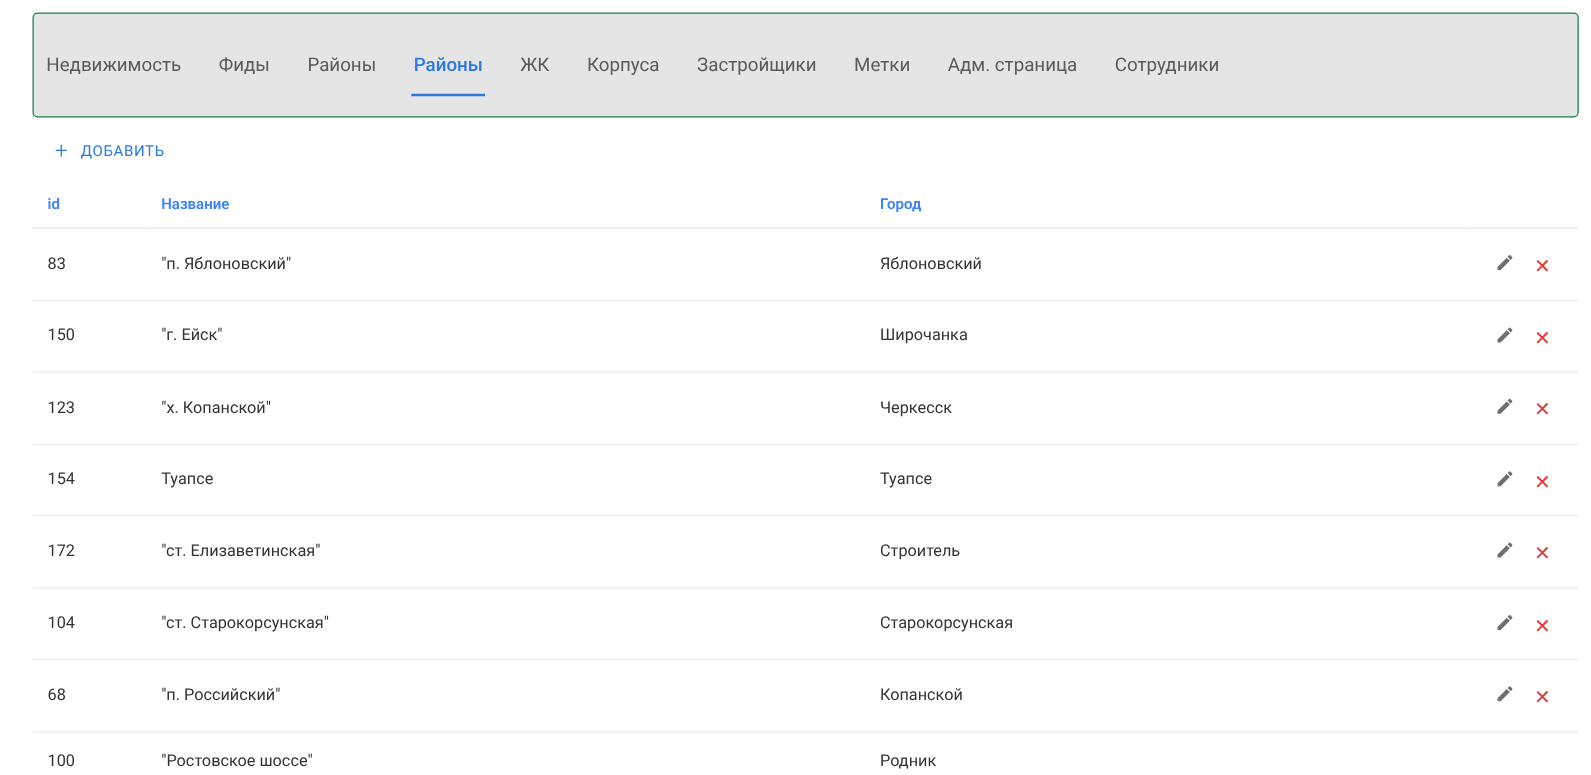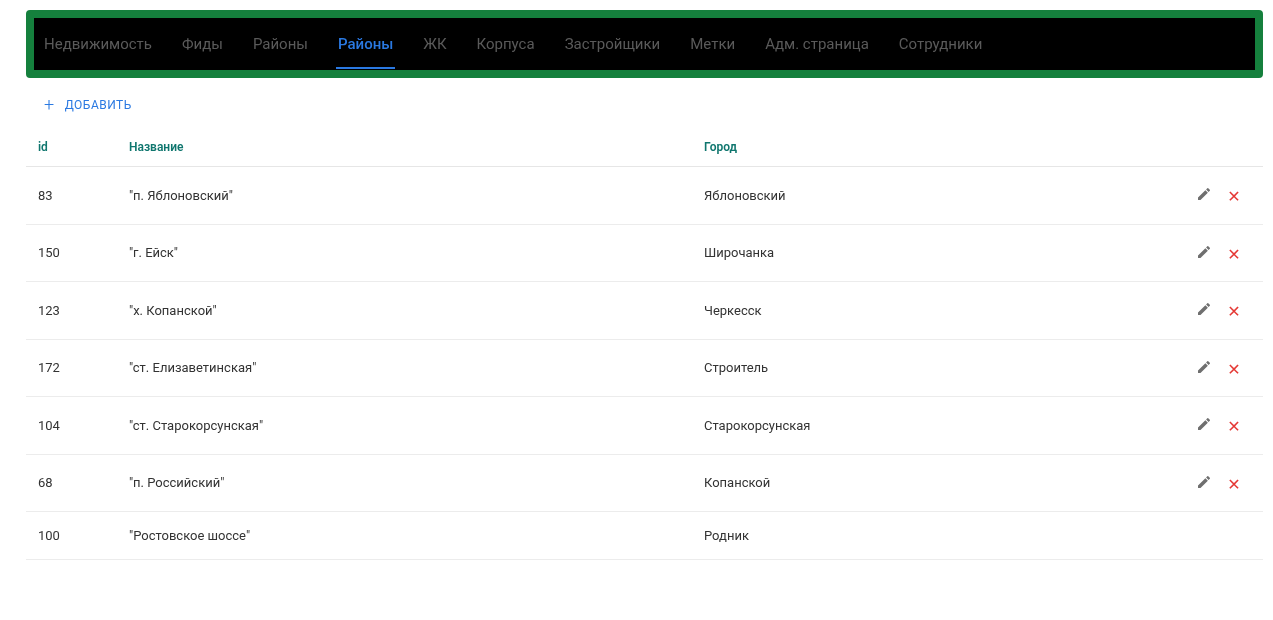--- a/index.html
+++ b/index.html
@@ -12,24 +12,24 @@
     overflow: hidden;
   }
   .viewport {
     width: 1273px;
     height: 620px;
     position: relative;
     overflow-y: scroll;
     padding: 10px 10px 0 26px;
   }
   .tabs-wrap {
-    border: 8px solid #15803d;
+    border: 1px solid #15803d;
     border-radius: 4px;
-    background: #000000;
-    padding: 0 8px;
+    background: #e5e5e5;
+    padding: 15px 8px;
     margin-bottom: 8px;
   }
   .tabs {
     display: flex;
     align-items: center;
     gap: 26px;
     height: 52px;
   }
   .tab {
     font-size: 15px;
@@ -57,21 +57,21 @@
   }
   .add-row .plus { font-size: 18px; line-height: 1; font-weight: 300; }
   table {
     width: 100%;
     border-collapse: collapse;
   }
   thead th {
     text-align: left;
     font-size: 12px;
     font-weight: 600;
-    color: #0f766e;
+    color: #3b82f6;
     padding: 12px 8px;
     border-bottom: 1px solid #e6e6e6;
   }
   tbody td {
     font-size: 13px;
     color: #333;
     padding: 16px 8px;
     border-bottom: 1px solid #ececec;
     vertical-align: middle;
     margin-top: 13px;
@@ -152,20 +152,30 @@
           <td class="col-id">123</td>
           <td class="col-name">"х. Копанской"</td>
           <td class="col-city">Черкесск</td>
           <td class="col-actions"><span class="icon-btn edit-icon">
               <svg viewBox="0 0 24 24">
                 <path d="M3 17.25V21h3.75l11.06-11.06-3.75-3.75L3 17.25zM20.71 7.04a1 1 0 0 0 0-1.41l-2.34-2.34a1 1 0 0 0-1.41 0l-1.83 1.83 3.75 3.75 1.83-1.83z"></path>
               </svg>
             </span><span class="icon-btn delete-icon">✕</span></td>
         </tr>
         <tr>
+          <td class="col-id">154</td>
+          <td class="col-name">Туапсе</td>
+          <td class="col-city">Туапсе</td>
+          <td class="col-actions"><span class="icon-btn edit-icon">
+              <svg viewBox="0 0 24 24">
+                <path d="M3 17.25V21h3.75l11.06-11.06-3.75-3.75L3 17.25zM20.71 7.04a1 1 0 0 0 0-1.41l-2.34-2.34a1 1 0 0 0-1.41 0l-1.83 1.83 3.75 3.75 1.83-1.83z"></path>
+              </svg>
+            </span><span class="icon-btn delete-icon">✕</span></td>
+        </tr>
+        <tr>
           <td class="col-id">172</td>
           <td class="col-name">"ст. Елизаветинская"</td>
           <td class="col-city">Строитель</td>
           <td class="col-actions"><span class="icon-btn edit-icon">
               <svg viewBox="0 0 24 24">
                 <path d="M3 17.25V21h3.75l11.06-11.06-3.75-3.75L3 17.25zM20.71 7.04a1 1 0 0 0 0-1.41l-2.34-2.34a1 1 0 0 0-1.41 0l-1.83 1.83 3.75 3.75 1.83-1.83z"></path>
               </svg>
             </span><span class="icon-btn delete-icon">✕</span></td>
         </tr>
         <tr>

